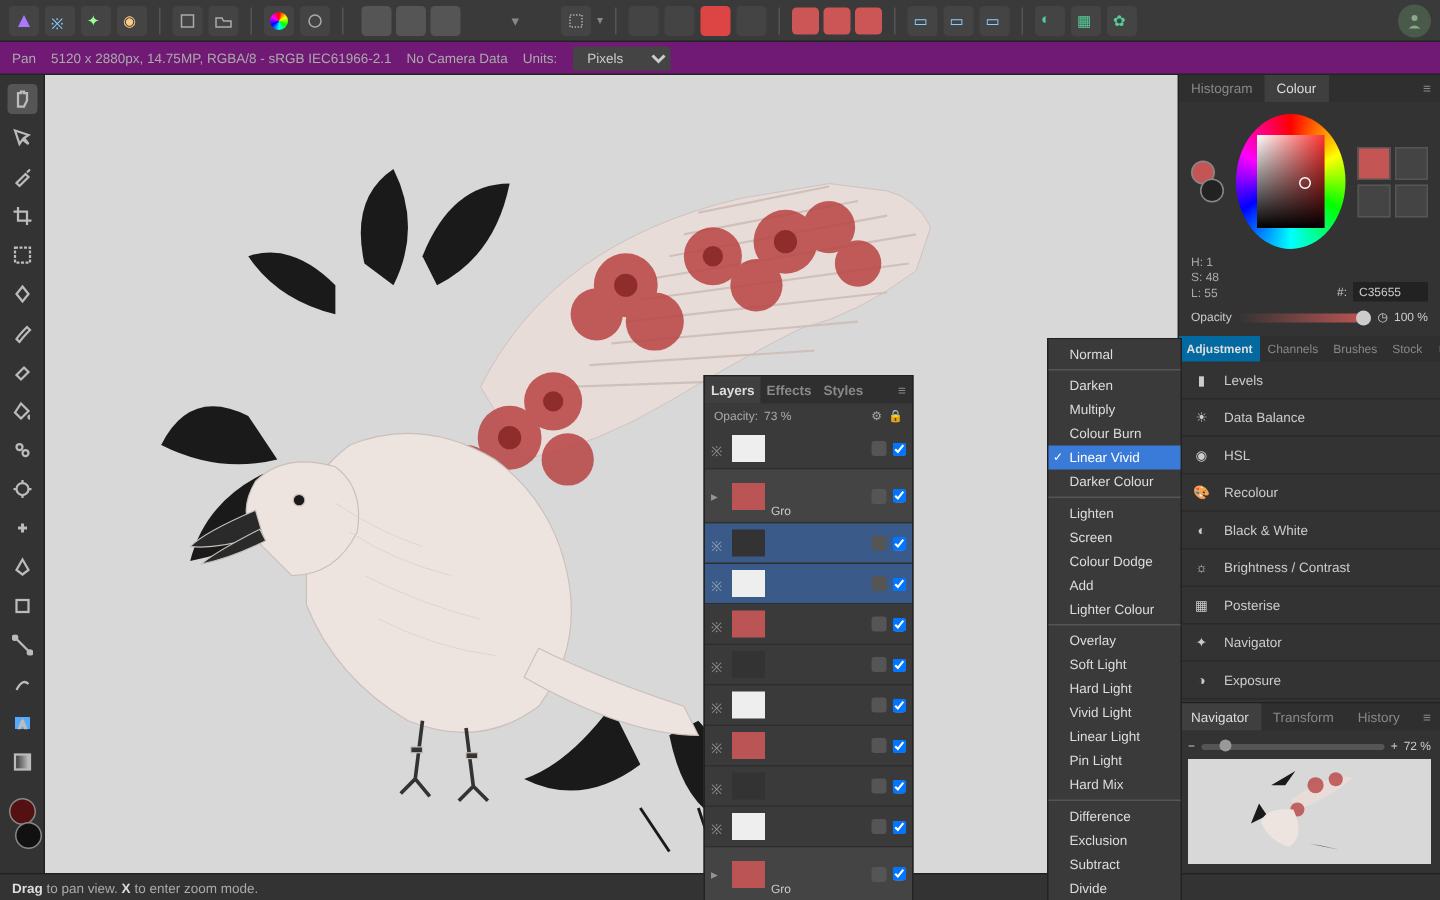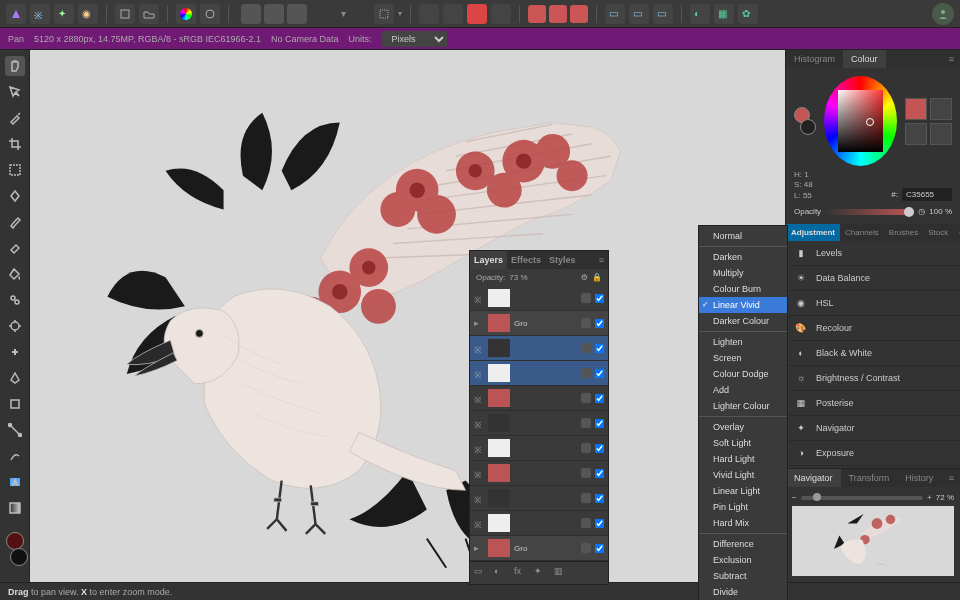--- a/index.html
+++ b/index.html
@@ -69,21 +69,21 @@
 .layers-float { position: absolute; top: 200px; right: 176px; width: 140px; background: #3a3a3a; border: 1px solid #222; font-size: 9px; z-index: 5; }
 .layers-head { display: flex; background: #2f2f2f; }
 .layers-head .lt { padding: 4px 4px; color: #888; font-weight: bold; }
 .layers-head .lt.active { background: #3f3f3f; color: #ddd; }
 .layers-opts { display: flex; align-items: center; padding: 4px 6px; gap: 4px; color: #aaa; font-size: 8px; }
 .layer-row { display: flex; align-items: center; gap: 4px; padding: 3px 4px; border-bottom: 1px solid #2e2e2e; }
 .layer-row.sel { background: #3a5a8a; }
 .layer-row.grp { background: #444; }
 .layer-vis { width: 10px; height: 10px; opacity: 0.6; }
 .layer-thumb { width: 22px; height: 18px; background: #888; }
-.layer-name { flex: 1; color: #ccc; font-size: 8px; overflow: hidden; text-overflow: ellipsis; white-space: nowrap; }
+.layer-name { flex: 1; color: #ccc; font-size: 8px; overflow: hidden; text-overflow: ellipsis; white-space: nowrap; margin-top: 20px; }
 .layer-fx { display: flex; gap: 2px; }
 .layer-fx span { width: 10px; height: 10px; background: #555; border-radius: 2px; }
 .layers-foot { display: flex; padding: 4px; gap: 6px; justify-content: flex-start; border-top: 1px solid #222; }
 .layers-foot .fb { width: 14px; height: 14px; opacity: 0.6; }
 
 .blend-menu { position: absolute; top: 174px; right: 176px; transform: translateX(100%); width: 90px; background: #3a3a3a; border: 1px solid #222; font-size: 9px; z-index: 10; padding: 2px 0; }
 .blend-menu { right: auto; left: calc(100% - 316px); }
 .blend-sep { height: 1px; background: #555; margin: 2px 0; }
 .blend-item { padding: 3px 14px; color: #ddd; cursor: pointer; position: relative; }
 .blend-item.sel { background: #3a7ad8; color: #fff; }

